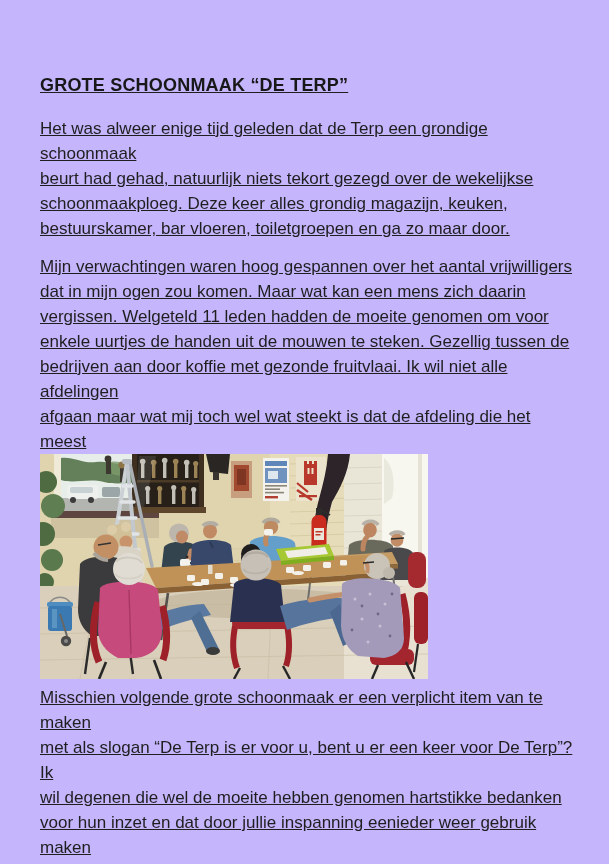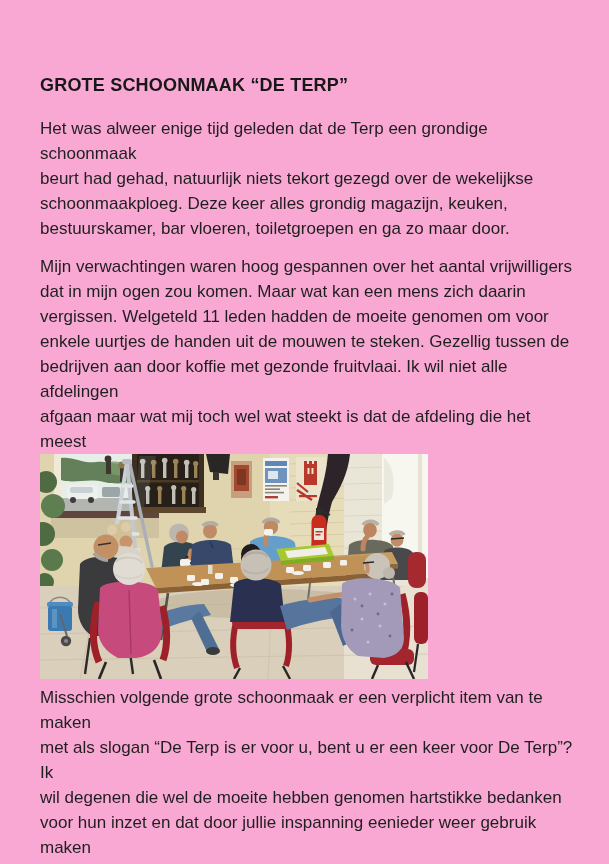--- a/index.html
+++ b/index.html
@@ -1,24 +1,25 @@
 <!DOCTYPE html>
 <html><head>
 <meta charset="utf-8">
 <style>
   html,body{margin:0;padding:0;background:#fff;}
   .page{
     position:relative;
     width:609px;height:864px;
-    background:#f9a8d4;
+    background:#c4b5fd;
     box-sizing:border-box;
     padding:74px 36px 0 40px;
     font-family:"Liberation Sans",sans-serif;
     color:#1f1f1f;
     overflow:hidden;
+    text-decoration:underline;
   }
   .title{
     font-size:18px;line-height:22px;font-weight:700;
     margin:0 0 20px 0;color:#181818;letter-spacing:.2px;
   }
   .para{
     font-size:17px;line-height:25px;margin:8px 0 13px 0;
     white-space:pre-line;
   }
   .para.tight{margin-bottom:0;}

